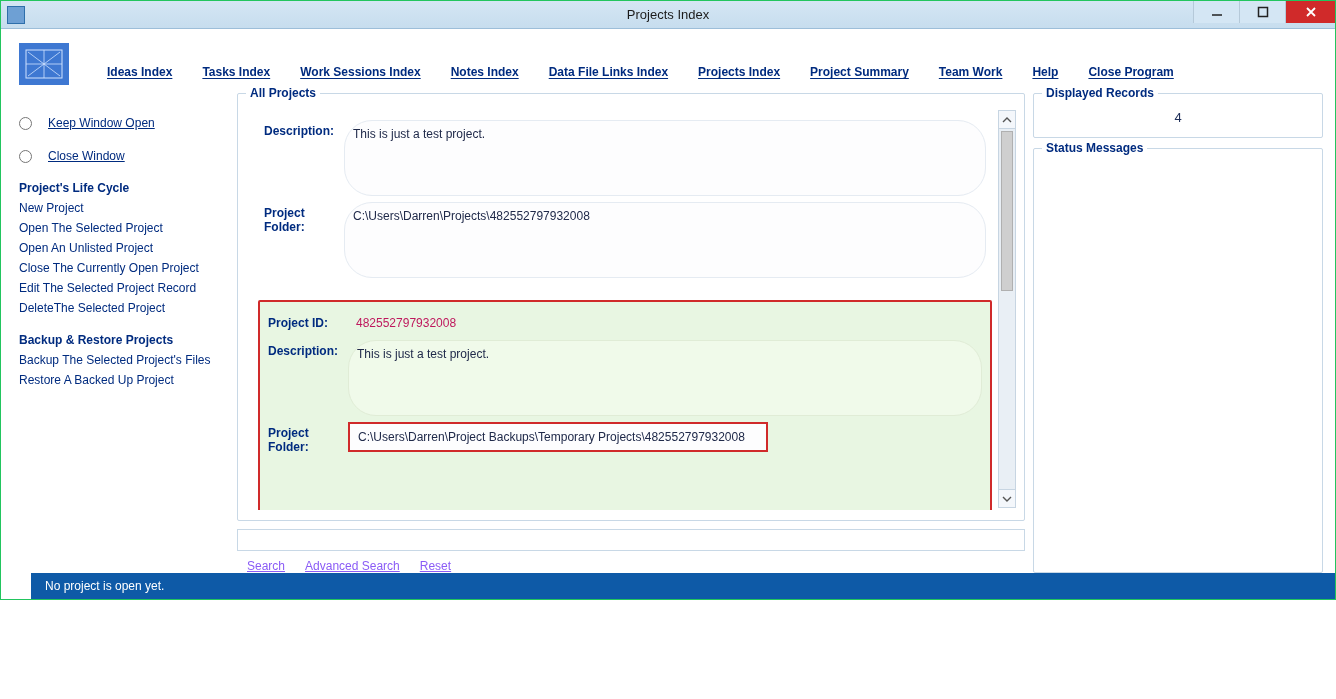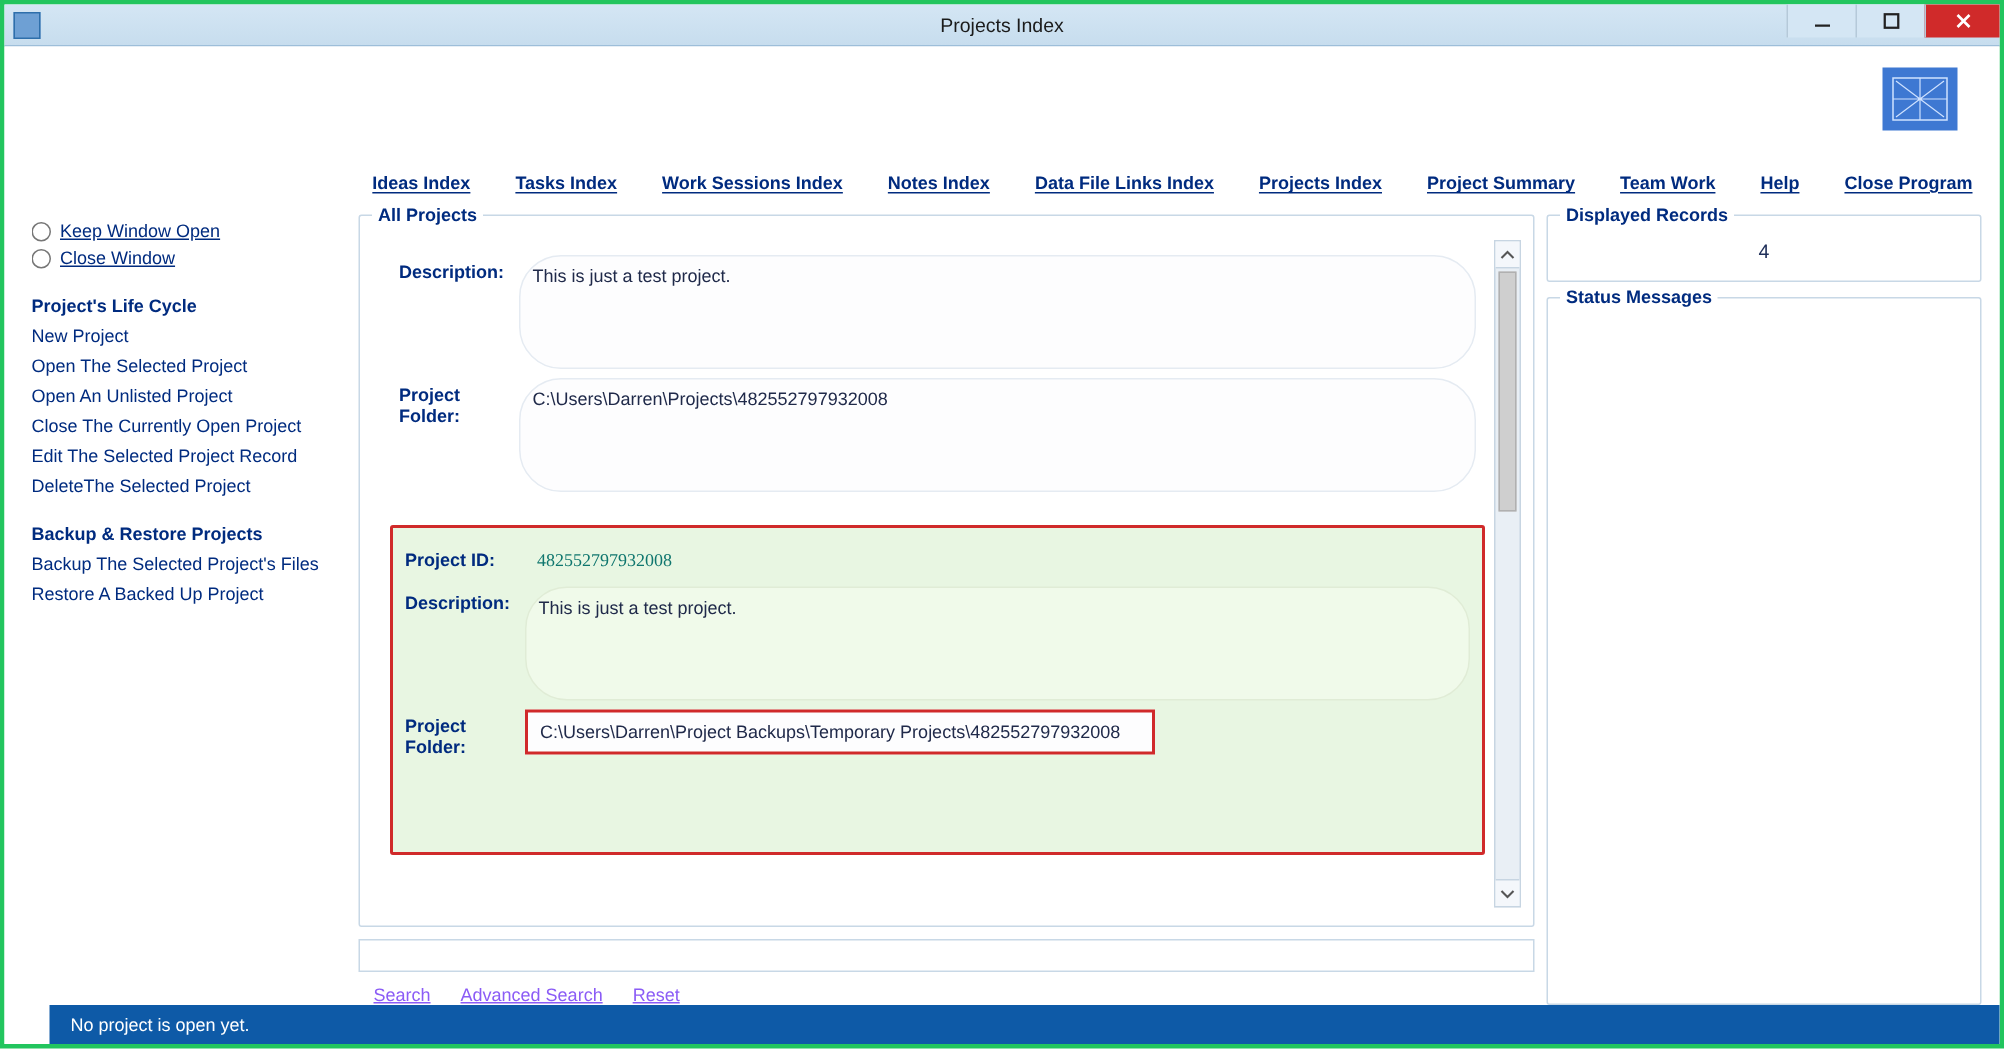--- a/index.html
+++ b/index.html
@@ -1,22 +1,22 @@
 <!DOCTYPE html>
 <html><head>
 <meta charset="utf-8">
 <style>
   * { box-sizing: border-box; }
   html, body { margin: 0; padding: 0; font-family: Tahoma, Verdana, Arial, sans-serif; font-size: 12px; color: #002060; }
   body { background: #fff; }
 
   
   .window {
-    width: 1336px; height: 699px;
-    border: 3px solid #22c55e;
+    width: 1336px; height: 600px;
+    border: 1px solid #22c55e;
     background: #fff;
     display: flex; flex-direction: column;
     position: relative;
   }
   .titlebar {
     height: 28px;
     background: linear-gradient(#d4e6f4, #c7ddee);
     border-bottom: 1px solid #9dbed9;
     display: flex; align-items: center;
     position: relative;
@@ -37,40 +37,40 @@
 
   
   .client {
     flex:1; display:flex; flex-direction:column;
     background:#fff;
     position:relative;
   }
 
   
   .menubar {
-    display:flex; align-items:flex-end; padding: 14px 18px 8px 18px; gap: 28px; flex-direction: column;
+    display:flex; align-items:flex-end; padding: 14px 18px 8px 18px; gap: 28px;
   }
   .app-logo {
     width: 50px; height: 42px; background:#3e78d2;
     display:flex; align-items:center; justify-content:center;
     margin-right: 10px;
   }
   .app-logo svg { stroke:#cfe2ff; }
   .menu-items { display:flex; gap: 30px; flex-wrap:nowrap; align-items:center; padding-bottom:6px;}
   .menu-item { color:#002b7f; font-weight:bold; text-decoration:underline; text-underline-offset:2px; cursor:pointer; white-space:nowrap; font-size:12px;}
 
   
   .body3 {
     flex:1; display:flex; padding: 0 12px 0 18px; gap:8px;
     min-height:0;
   }
 
   
   .sidebar { width: 210px; padding-top:4px;}
-  .sidebar .radio-row { display:flex; align-items:center; gap:6px; margin-bottom:4px; color:#002b7f;}
+  .sidebar .radio-row { display:flex; align-items:center; gap:16px; margin-bottom:4px; color:#002b7f;margin-top:19px;}
   .sidebar .radio-row input { margin:0; }
   .sidebar .section-title { font-weight:bold; color:#002b7f; margin-top:18px; margin-bottom:6px; font-size:12px;}
   .sidebar .link { color:#002b7f; margin-bottom:6px; cursor:pointer; font-size:12px;}
   .sidebar .u { text-decoration:underline; }
 
   
   .center { flex:1; display:flex; flex-direction:column; min-width:0;}
   .groupbox {
     border:1px solid #c8d8e6; border-radius:2px; position:relative; padding:12px 12px 12px 12px;
   }
@@ -94,21 +94,21 @@
   
   .card { margin: 6px 6px 10px 6px; padding: 6px 6px 6px 6px; }
   .card.selected {
     background: #e8f6e2;
     border: 2px solid #d02a2a;
     border-radius:2px;
     padding:10px 8px 14px 8px;
   }
   .row { display:flex; align-items:flex-start; margin-bottom:6px; }
   .lbl { width:80px; color:#002b7f; font-weight:bold; font-size:12px; padding-top:4px;}
-  .val { flex:1; padding:4px 8px; color:#0f766e; font-size:12px;font-family:Liberation Serif, serif;}
+  .val { flex:1; padding:4px 8px; color:#be185d; font-size:12px;}
   .valbox {
     flex:1; border:1px solid #e5ebf2; padding:6px 8px; color:#202a4a; min-height:22px;
     background:#fdfdfe;
   }
   .valbox.tall { height:76px;border-radius:28px; }
   .valbox.redborder { border:2px solid #d02a2a; }
   .valbox.greenbg { background:#f0faea; border:1px solid #e0ecd6; }
 
   
   .search-row { margin-top:8px; }

